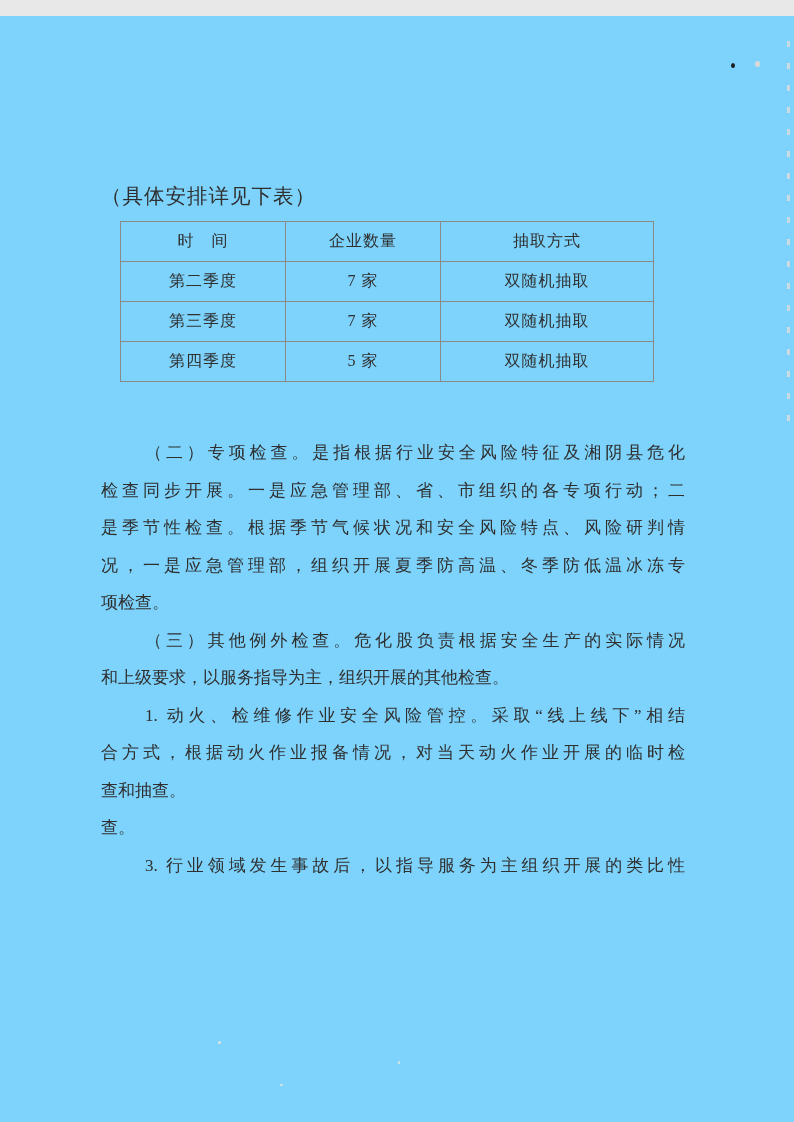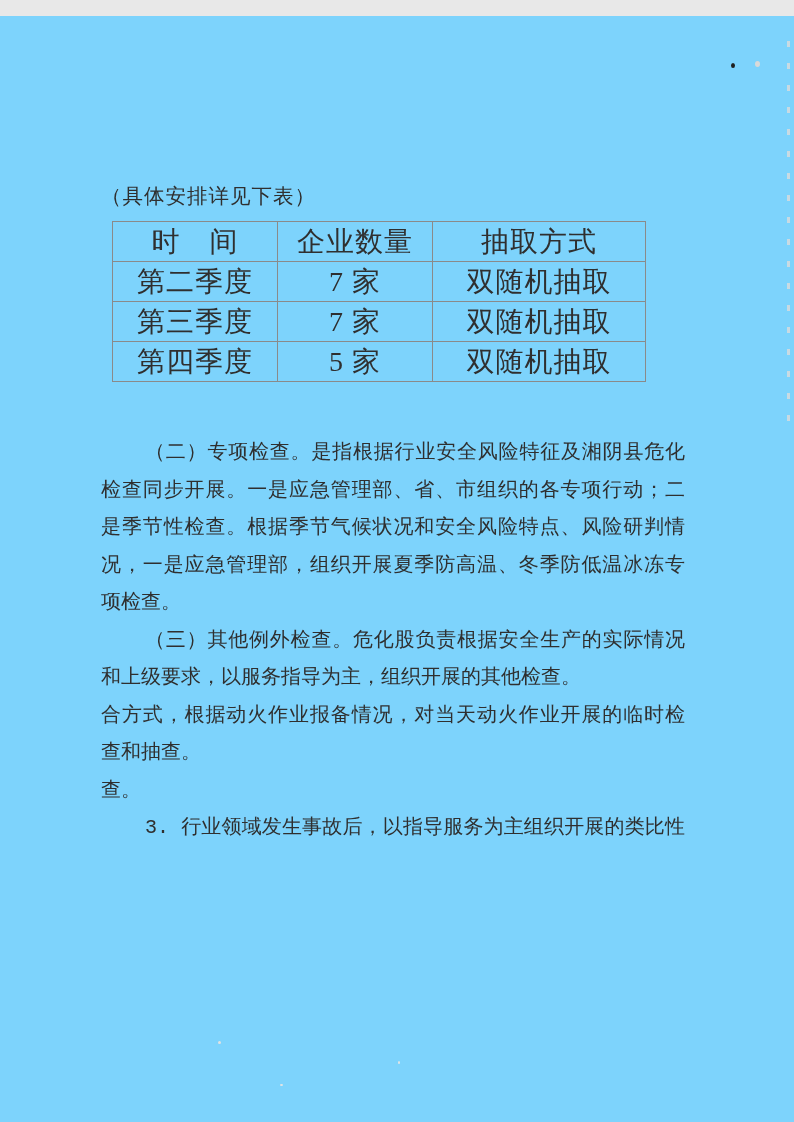--- a/index.html
+++ b/index.html
@@ -26,26 +26,26 @@
     width: 600px;
     font-size: 20.5px;
     line-height: 32px;
     letter-spacing: 1px;
     white-space: pre;
   }
 
   
   .schedule-table {
     position: absolute;
-    left: 112px;
+    left: 120px;
     top: 205px;
     border-collapse: collapse;
     table-layout: fixed;
     width: 533px;
-    font-size: 28px;
+    font-size: 16px;
   }
   .schedule-table col.c1 { width: 165px; }
   .schedule-table col.c2 { width: 155px; }
   .schedule-table col.c3 { width: 213px; }
   .schedule-table th,
   .schedule-table td {
     border: 1px solid #8a8a8a;
     height: 39px;
     text-align: center;
     vertical-align: middle;
@@ -57,24 +57,23 @@
   
   .body-block {
     position: absolute;
     left: 101px;
     top: 418px;
     width: 584px;
   }
   .ln {
     height: 37.5px;
     line-height: 37.5px;
-    font-size: 20px;
+    font-size: 17px;
     white-space: nowrap;
     color: #2f2f2f;
-    font-family: Liberation Mono, monospace;
   }
   .ln.jfull {
     white-space: normal;
     text-align: justify;
     text-align-last: justify;
     text-justify: inter-character;
   }
   .ln.indent { padding-left: 44px; }
 
   
@@ -141,20 +140,21 @@
   </table>
 
   <div class="body-block">
     <div class="ln jfull indent">（二）专项检查。是指根据行业安全风险特征及湘阴县危化</div>
     <div class="ln jfull">检查同步开展。一是应急管理部、省、市组织的各专项行动；二</div>
     <div class="ln jfull">是季节性检查。根据季节气候状况和安全风险特点、风险研判情</div>
     <div class="ln jfull">况，一是应急管理部，组织开展夏季防高温、冬季防低温冰冻专</div>
     <div class="ln">项检查。</div>
     <div class="ln jfull indent">（三）其他例外检查。危化股负责根据安全生产的实际情况</div>
     <div class="ln">和上级要求，以服务指导为主，组织开展的其他检查。</div>
+    <div class="ln jfull indent">1. 动火、检维修作业安全风险管控。采取“线上线下”相结</div>
     <div class="ln jfull">合方式，根据动火作业报备情况，对当天动火作业开展的临时检</div>
     <div class="ln">查和抽查。</div>
     <div class="ln">查。</div>
     <div class="ln jfull indent">3. 行业领域发生事故后，以指导服务为主组织开展的类比性</div>
   </div>
 
   <div class="speck speck-dark"></div>
   <div class="speck speck-faint-1"></div>
   <div class="speck speck-faint-2"></div>
   <div class="speck speck-faint-3"></div>

